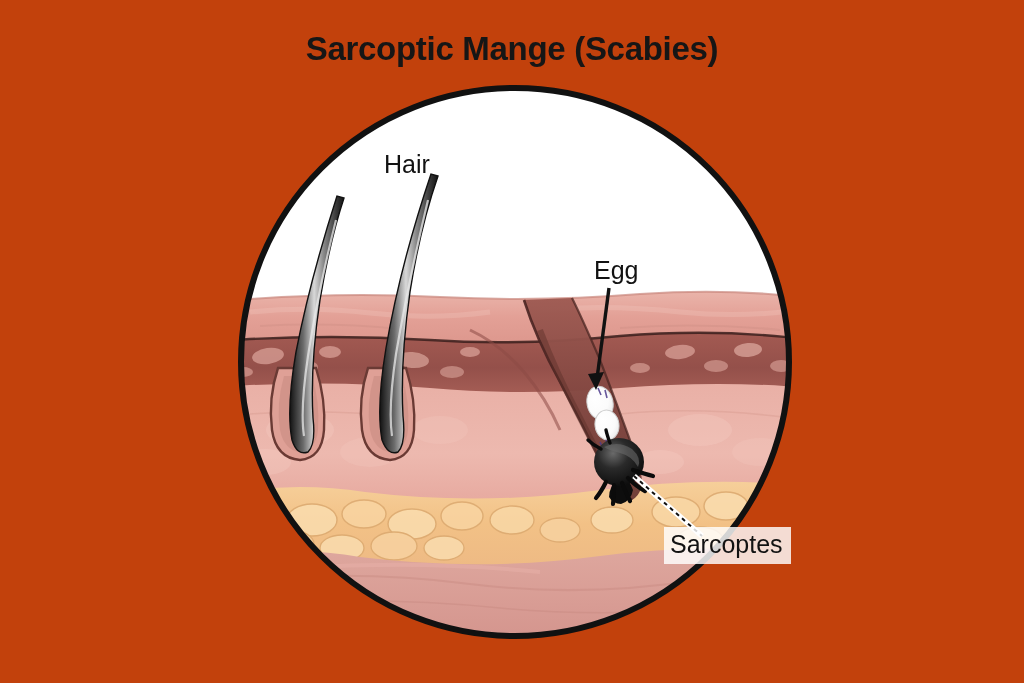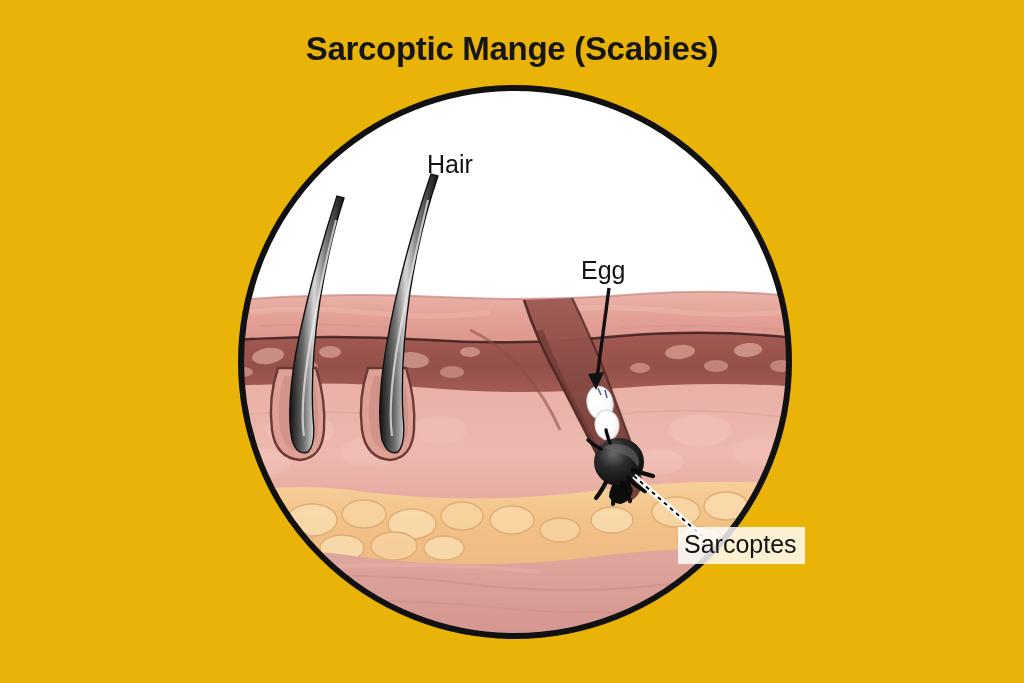--- a/index.html
+++ b/index.html
@@ -9,21 +9,21 @@
   body {
     width: 1024px; height: 683px;
     font-family: "Liberation Sans", sans-serif;
     overflow: hidden;
     position: relative;
   }
   #stage {
     position: relative;
     width: 1024px;
     height: 683px;
-    background: #eab308;
+    background: #c2410c;
   }
   #figure-title {
     position: absolute;
     left: 0; top: 30px;
     width: 1024px;
     text-align: center;
     font-size: 33px;
     font-weight: bold;
     color: #161616;
     letter-spacing: -0.3px;
@@ -34,24 +34,24 @@
     width: 1024px; height: 683px;
     display: block;
   }
   .lbl {
     position: absolute;
     font-size: 25px;
     color: #121212;
     line-height: 1.16;
     white-space: pre;
   }
-  #label-hair { left: 384px; top: 150px; margin-left: 43px; }
-  #label-egg  { left: 581px; top: 256px; }
+  #label-hair { left: 384px; top: 150px; }
+  #label-egg  { left: 594px; top: 256px; }
   #label-mite {
-    left: 678px; top: 527px;
+    left: 664px; top: 527px;
     background: rgba(255,255,255,0.82);
     padding: 3px 8px 5px 6px;
   }
 </style>
 </head>
 <body>
 
 <div id="stage">
 
   <div id="figure-title">Sarcoptic Mange (Scabies)</div>

